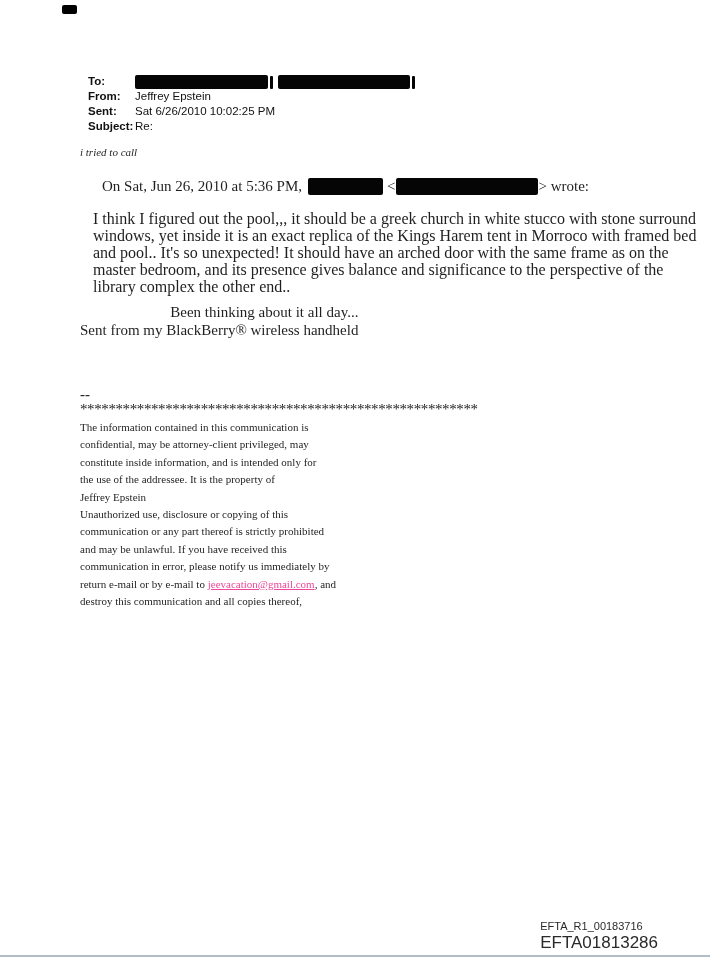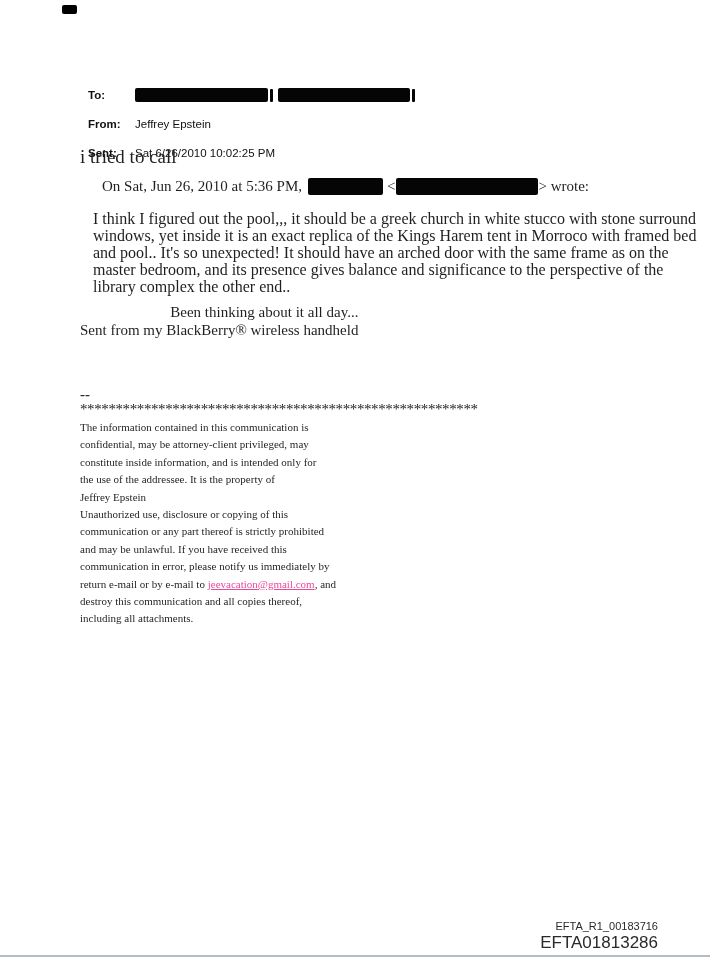--- a/index.html
+++ b/index.html
@@ -21,33 +21,34 @@
   }
   
   .header {
     position: absolute;
     left: 88px; top: 74px;
     font-family: "Liberation Sans", sans-serif;
     font-size: 11.5px;
     line-height: 15px;
     color: #111;
   }
-  .hrow { display: flex; height: 15px; align-items: flex-start; margin-top: 14px; }
+  .hrow { display: flex; height: 15px; align-items: flex-end; }
   .hlabel { font-weight: bold; width: 47px; flex: 0 0 47px; }
   .hvalue { white-space: nowrap; }
   .to-bars { display: flex; align-items: center; }
   .redact { display: inline-block; background: #050505; border-radius: 2px; }
   .to-bar-1 { width: 133px; height: 14px; }
   .to-bar-2 { width: 132px; height: 14px; margin-left: 5px; }
   .bracket { display: inline-block; width: 3px; height: 13px; background: #050505; margin-left: 2px; border-radius: 1px; }
   
   .opening {
     position: absolute;
     left: 80px; top: 146px;
-    font-size: 19px;
+    font-size: 11px;
+    font-style: italic;
   }
   .attribution {
     position: absolute;
     left: 78px; top: 178px;
     font-size: 15px;
     white-space: nowrap;
     margin-left: 24px;
   }
   .attr-bar-1 { width: 75px; height: 17px; vertical-align: -4px; margin: 0 4px 0 6px; }
   .attr-bar-2 { width: 142px; height: 17px; vertical-align: -4px; margin-left: 1px; }
@@ -91,21 +92,21 @@
   .email-link {
     color: #ec4899;
     text-decoration: underline;
     cursor: pointer;
     text-align: right;
   }
   
   .footer {
     position: absolute;
     right: 52px; top: 920px;
-    text-align: right;
+    text-align: left;
     font-family: "Liberation Sans", sans-serif;
     color: #2a2a2a;
   }
   .bates-small { font-size: 11px; line-height: 13px; }
   .bates-large { font-size: 17px; line-height: 19px; }
   .bottom-line {
     position: absolute;
     left: 0; top: 955px;
     width: 710px; height: 2px;
     background: #b5bdc4;
@@ -128,20 +129,24 @@
         <span class="bracket"></span>
       </span>
     </div>
     <div class="hrow">
       <span class="hlabel">From:</span>
       <span class="hvalue">Jeffrey Epstein</span>
     </div>
     <div class="hrow">
       <span class="hlabel">Sent:</span>
       <span class="hvalue">Sat 6/26/2010 10:02:25 PM</span>
+    </div>
+    <div class="hrow">
+      <span class="hlabel">Subject:</span>
+      <span class="hvalue">Re:</span>
     </div>
   </div>
 
   <div class="opening">i tried to call</div>
 
   <div class="attribution">
     <span>On Sat, Jun 26, 2010 at 5:36 PM,</span><span class="redact attr-bar-1"></span><span>&lt;</span><span class="redact attr-bar-2"></span><span>&gt; wrote:</span>
   </div>
 
   <div class="quoted">
@@ -166,21 +171,20 @@
     <div>confidential, may be attorney-client privileged, may</div>
     <div>constitute inside information, and is intended only for</div>
     <div>the use of the addressee. It is the property of</div>
     <div>Jeffrey Epstein</div>
     <div>Unauthorized use, disclosure or copying of this</div>
     <div>communication or any part thereof is strictly prohibited</div>
     <div>and may be unlawful. If you have received this</div>
     <div>communication in error, please notify us immediately by</div>
     <div><span>return e-mail or by e-mail to </span><a class="email-link">jeevacation@gmail.com</a><span>, and</span></div>
     <div>destroy this communication and all copies thereof,</div>
-    <div>including all attachments.</div>
   </div>
 
   <div class="footer">
     <div class="bates-small">EFTA_R1_00183716</div>
     <div class="bates-large">EFTA01813286</div>
   </div>
 
   <div class="bottom-line"></div>
 
 </div>

